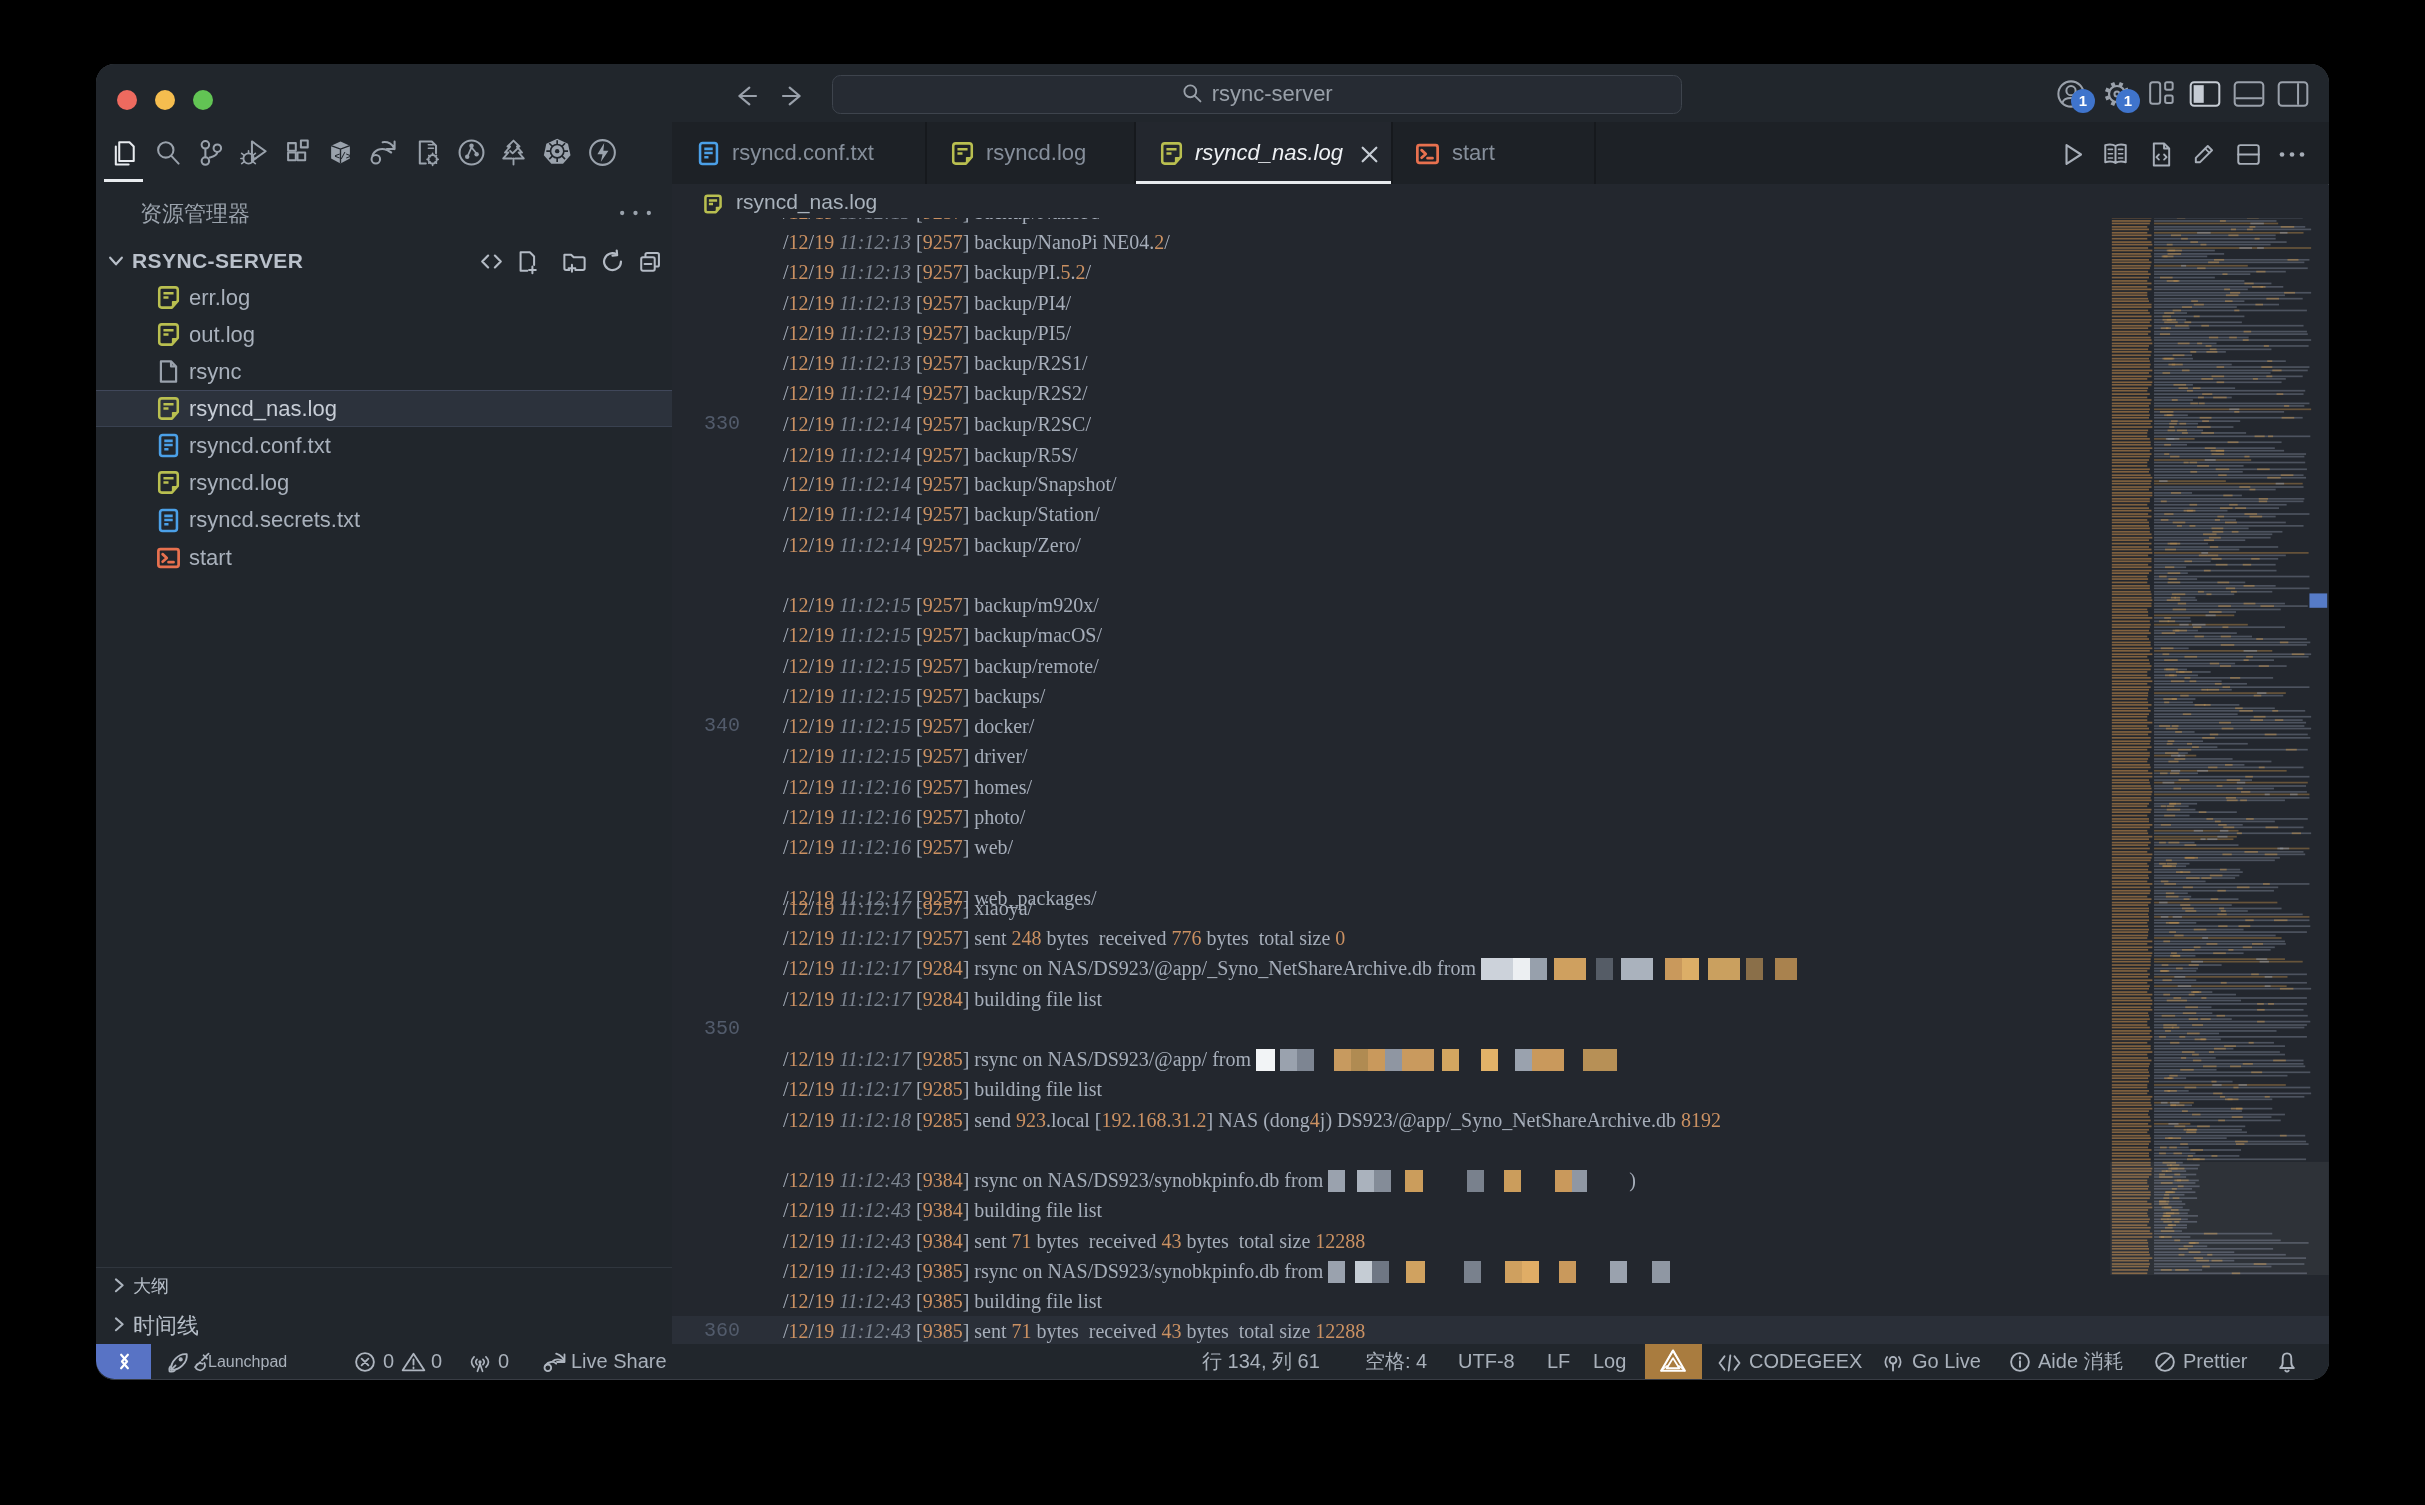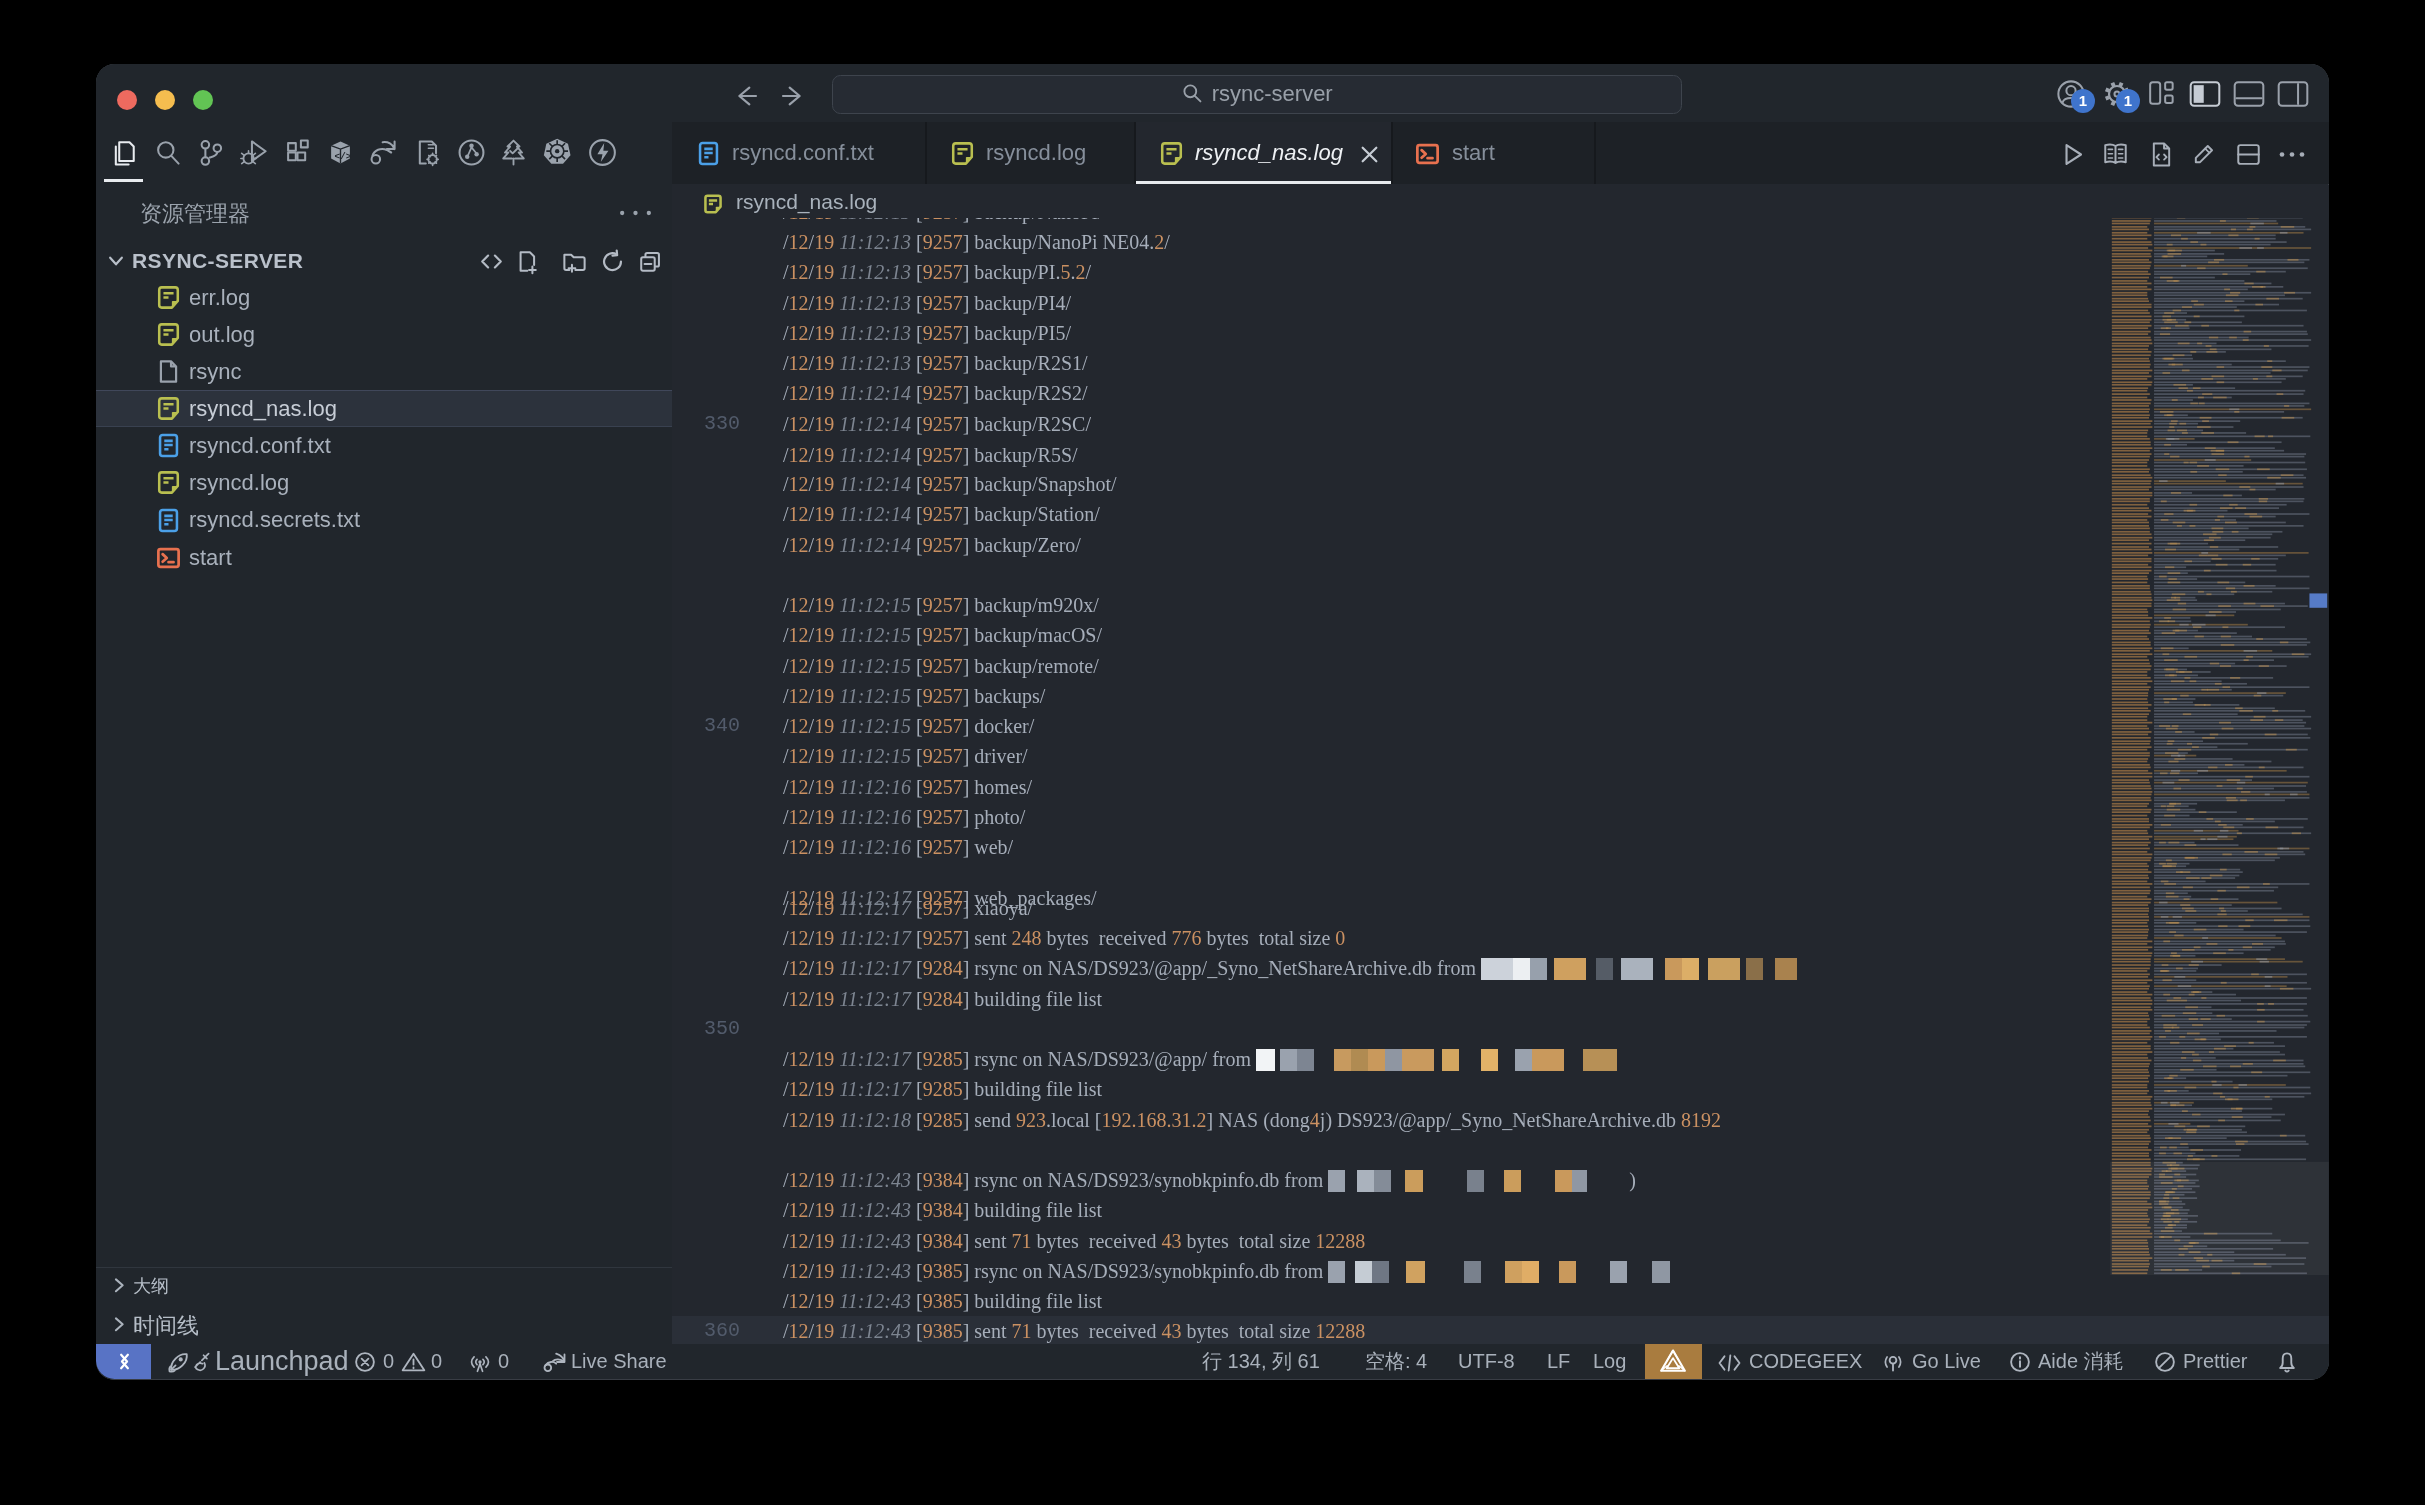--- a/index.html
+++ b/index.html
@@ -1724,21 +1724,21 @@
           <path d="M5 23 Q4 16 10 10 Q16 4 23 5 Q24 12 18 18 Q12 24 5 23 Z" stroke="#aeb5bf" stroke-width="2.2" fill="none" stroke-linecap="round" stroke-linejoin="round"></path>
           <circle cx="16" cy="11" r="2.4" fill="#aeb5bf"></circle>
           <path d="M5 23 L10 18 M4 19 Q2 21 3 25 Q7 26 9 24" stroke="#aeb5bf" stroke-width="2" fill="none" stroke-linecap="round" stroke-linejoin="round"></path>
         </svg>
       </div>
       <div class="a" style="left:94px;top:6px">
         <svg style="" width="22" height="24" viewBox="0 0 26 28">
           <path d="M6 20 L12 14 M14 12 L20 6 M9 23 Q13 25 16 22 Q19 19 17 15 M9 23 Q5 21 8 17 Q11 14 15 16 M18 8 L22 4 M16 6 L20 10" stroke="#aeb5bf" stroke-width="2" fill="none" stroke-linecap="round" stroke-linejoin="round"></path>
         </svg>
       </div>
-      <div class="sbi" style="left:119px;color:#a9b1bb;font-size:27px;">Launchpad</div>
+      <div class="sbi" style="left:112px;color:#a9b1bb;font-size:16px;">Launchpad</div>
       <div class="a" style="left:258px;top:6.8px">
         <svg style="" width="22" height="22" viewBox="0 0 26 26">
           <circle cx="13" cy="13" r="10.5" stroke="#aeb5bf" stroke-width="2.2" fill="none" stroke-linecap="round" stroke-linejoin="round"></circle>
           <path d="M9 9 L17 17 M17 9 L9 17" stroke="#aeb5bf" stroke-width="2.2" fill="none" stroke-linecap="round" stroke-linejoin="round"></path>
         </svg>
       </div>
       <div class="sbi" style="left:287px;color:#a9b1bb;font-size:20px;">0</div>
       <div class="a" style="left:305px;top:6.8px">
         <svg style="" width="25" height="22" viewBox="0 0 30 26">
           <path d="M15 3 L28 23 H2 Z" stroke="#aeb5bf" stroke-width="2.2" fill="none" stroke-linecap="round" stroke-linejoin="round"></path>

